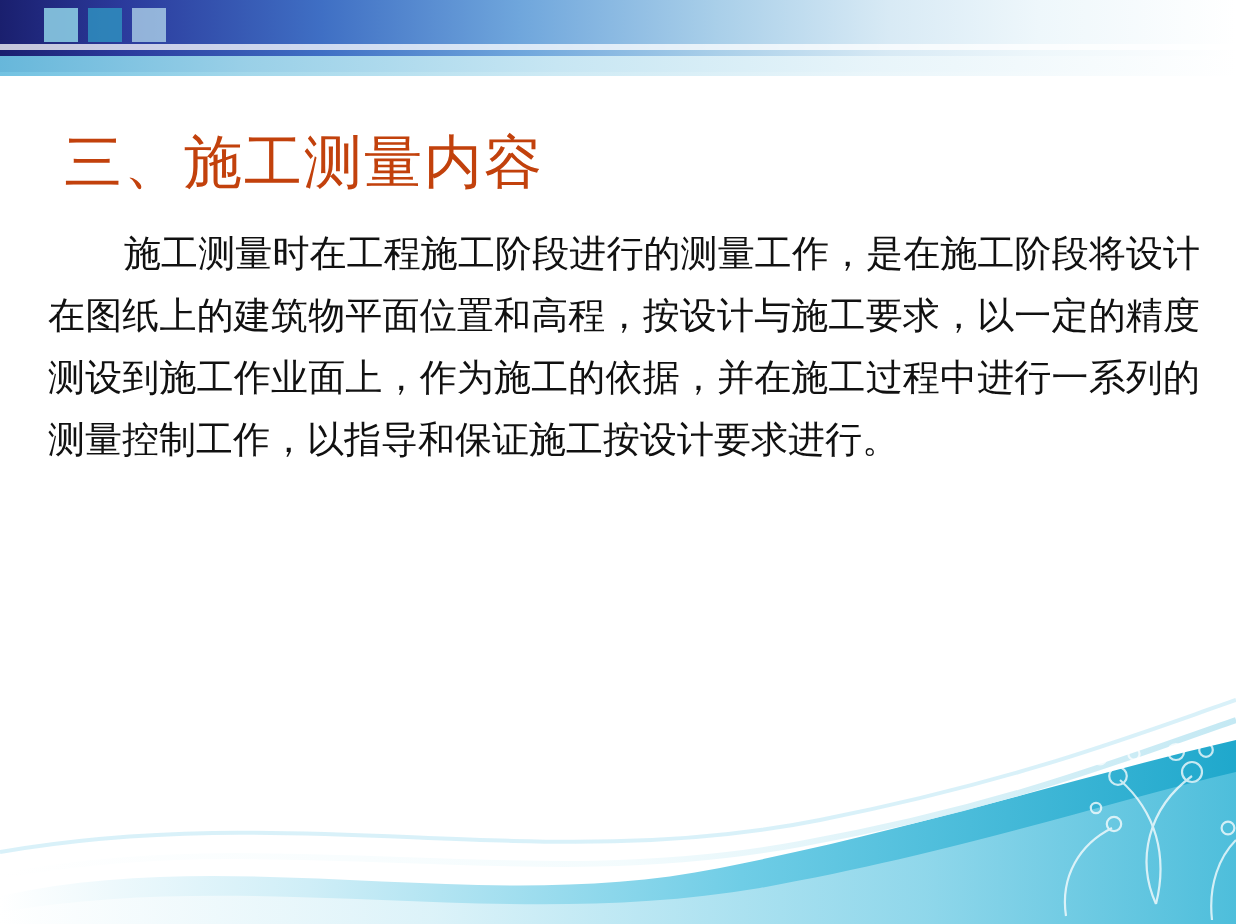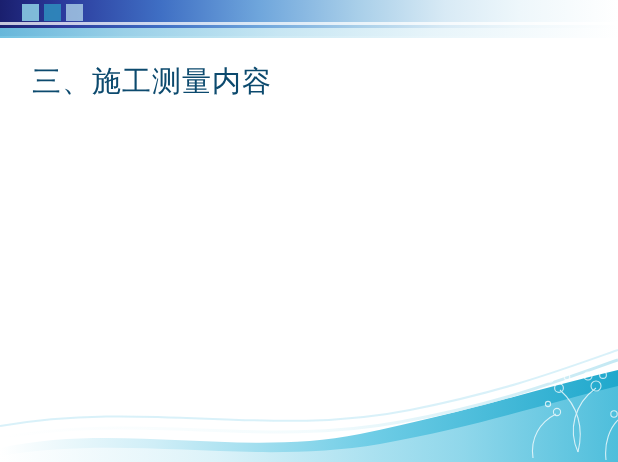--- a/index.html
+++ b/index.html
@@ -67,21 +67,21 @@
     height: 3px;
     background: rgba(255,255,255,.75);
   }
 
   
   .title {
     position: absolute;
     left: 32px;
     top: 62px;
     font-size: 29px;
-    color: #0c4a6e;
+    color: #c2410c;
     letter-spacing: 1px;
     font-family: "DejaVu Sans", "Liberation Sans", sans-serif;
     white-space: nowrap;
   }
 
   
   .body {
     position: absolute;
     left: 24px;
     top: 112px;
@@ -124,20 +124,21 @@
   <div class="top-band"></div>
   <div class="band-white-strip"></div>
   <div class="top-band-lower"></div>
   <div class="band-sq a"></div>
   <div class="band-sq b"></div>
   <div class="band-sq c"></div>
 
   <div class="title">三、施工测量内容</div>
 
   <div class="body">
+    <p class="para">施工测量时在工程施工阶段进行的测量工作，是在施工阶段将设计在图纸上的建筑物平面位置和高程，按设计与施工要求，以一定的精度测设到施工作业面上，作为施工的依据，并在施工过程中进行一系列的测量控制工作，以指导和保证施工按设计要求进行。</p>
   </div>
 
   <svg class="bottom-deco" viewBox="0 0 618 132" preserveAspectRatio="none">
     <defs>
       <linearGradient id="wg1" x1="0" y1="0" x2="1" y2="0">
         <stop offset="0%" stop-color="#ffffff"></stop>
         <stop offset="25%" stop-color="#cfeef7"></stop>
         <stop offset="60%" stop-color="#6fcde6"></stop>
         <stop offset="100%" stop-color="#1fa8cc"></stop>
       </linearGradient>

